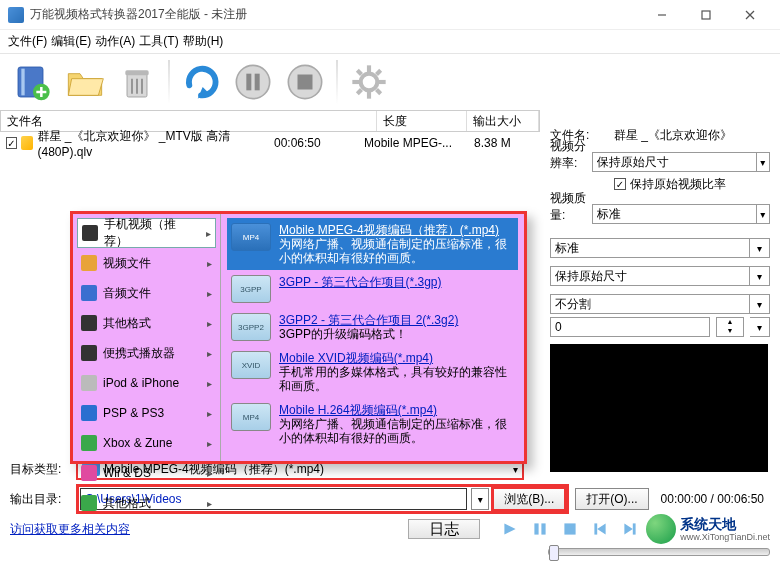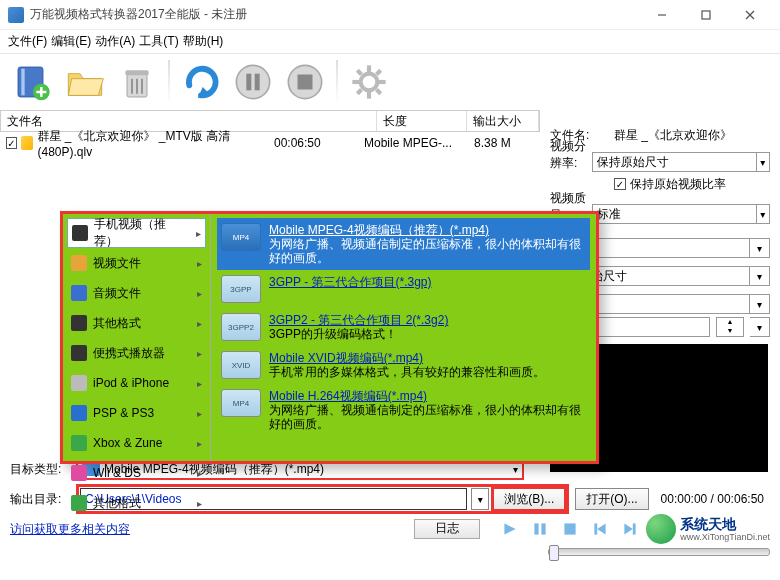--- a/index.html
+++ b/index.html
@@ -65,25 +65,25 @@
 .trackbar{flex:1; height:8px; background:linear-gradient(#ccc,#eee); border:1px solid #999; border-radius:3px; position:relative;}
 .trackbar .thumb{position:absolute;left:0;top:-4px;width:10px;height:16px;background:#eef;border:1px solid #888;border-radius:2px;}
 .timecode{font-size:12px;padding:0 6px;}
 .playbar{display:flex;gap:10px;align-items:center;}
 .pbtn{width:20px;height:20px;display:flex;align-items:center;justify-content:center;color:#78b7e6;}
 .logobox{margin-left:auto;display:flex;align-items:flex-end;gap:4px;}
 .logobox .globe{width:30px;height:30px;background:radial-gradient(circle at 30% 30%,#7ed67e,#1a9e4a);border-radius:50%;}
 .logobox .txt{font-size:11px;line-height:13px;}
 .logobox .cn{color:#038;font-weight:bold;font-size:14px;}
 .logobox .url{color:#666;font-size:9px;}
-.log-btn{height:20px;padding:0 20px;border:1px solid #aaa;background:linear-gradient(#fafafa,#e6e6e6);font-size:12px;}
+.log-btn{height:20px;padding:0 20px;border:1px solid #aaa;background:linear-gradient(#fafafa,#e6e6e6);font-size:15px;}
 .linkrow{padding:4px 10px;font-size:12px;color:#0020c0;text-decoration:underline;}
 
 
-.dropmenu { position:absolute; top:211px; left:60px; width:539px; height:253px; border:3px solid #e33; background:#84cc16; display:flex; box-shadow: 6px 6px 10px rgba(0,0,0,0.25);}
+.dropmenu { position:absolute; top:211px; left:70px; width:457px; height:253px; border:3px solid #e33; background:#f0abfc; display:flex; box-shadow: 6px 6px 10px rgba(0,0,0,0.25);}
 .catlist{width:148px; border-right:1px solid #aaa; padding:4px;}
 .catlist .item{height:30px;display:flex;align-items:center;gap:6px;padding:0 4px;font-family:"SimSun",monospace;font-size:12px;position:relative;}
 .catlist .item .ic{width:16px;height:16px;border-radius:2px;}
 .catlist .item .arrow{margin-left:auto;font-size:10px;color:#555;}
 .catlist .item.sel{background:#fff;border:1px solid #7aa;}
 .fmt{flex:1; padding:4px 6px; overflow:hidden;}
 .fmt .fitem{display:flex;gap:8px;padding:5px 4px;font-family:"SimSun",monospace;font-size:12px;}
 .fmt .fitem .fic{width:40px;height:28px;border:1px solid #888;border-radius:3px;display:flex;align-items:center;justify-content:center;font-size:8px;background:linear-gradient(#cde6f5,#a8cfe8);color:#356;flex-shrink:0;}
 .fmt .fitem .ftext{flex:1;}
 .fmt .fitem .ftitle{color:#0020c0;text-decoration:underline;font-size:12px;line-height:14px;}

